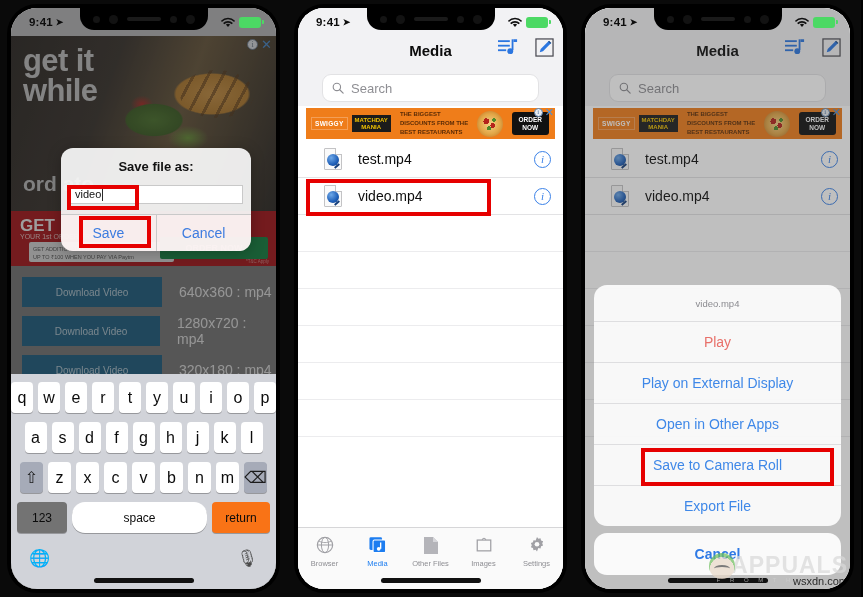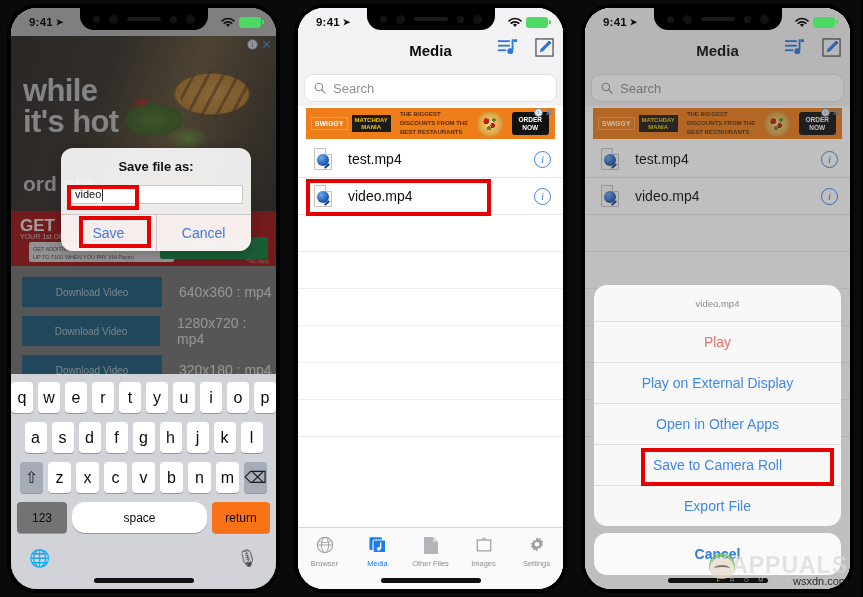--- a/index.html
+++ b/index.html
@@ -193,21 +193,21 @@
   .media-body { position: absolute; inset: 0; background: #fff; }
   .navbar {
     position: absolute; top: 0; left: 0; right: 0; height: 62px;
     background: #f2f2f4;
   }
   .nav-title {
     position: absolute; left: 0; right: 0; top: 34px;
     text-align: center; font-size: 15px; font-weight: bold; color: #0b0b0b;
   }
   .nav-icons { position: absolute; right: 9px; top: 30px; display: flex; gap: 17px; align-items: center; }
-  .search-wrap { position: absolute; top: 62px; left: 0; right: 0; height: 36px; background: #f2f2f4; padding: 4px 6px; }
+  .search-wrap { position: absolute; top: 62px; left: 0; right: 0; height: 36px; background: #f2f2f4; padding: 4px 24px; }
   .search-box {
     background: #fff; border-radius: 9px; height: 28px; display: flex; align-items: center;
     padding: 0 9px; gap: 7px; border: 0.5px solid #e2e2e4;
   }
   .search-box .ph { color: #8e8e93; font-size: 13px; }
   .ad-banner {
     position: absolute; top: 100px; left: 8px; right: 8px; height: 31px;
     background: #ef7d1a; overflow: hidden; display: flex; align-items: center;
   }
   .ad-banner .brand {
@@ -241,21 +241,21 @@
   .ad-banner .adx .i-c {
     width: 9px; height: 9px; border: 1px solid #5a7fa8; border-radius: 50%;
     color: #5a7fa8; font-size: 7px; line-height: 7px; text-align: center; background:#e9edf2;
     font-family:"Liberation Serif", serif;
   }
   .ad-banner .adx .x-c { color: #4a90d9; font-size: 11px; line-height: 9px; }
 
   .file-list { position: absolute; top: 133px; left: 0; right: 0; }
   .file-row {
     height: 37px; display: flex; align-items: center;
-    border-bottom: 0.5px solid #e3e3e5; padding-left: 16px;
+    border-bottom: 0.5px solid #e3e3e5; padding-left: 26px;
   }
   .file-icon {
     width: 18px; height: 22px; background: #fafafa; border: 1px solid #c3c3c5;
     position: relative; flex: 0 0 18px; border-radius: 1px;
   }
   .file-icon:before {
     content: ""; position: absolute; right: -1px; top: -1px; width: 6px; height: 6px;
     background: #fff; border-left: 1px solid #c3c3c5; border-bottom: 1px solid #c3c3c5;
   }
   .file-icon .q {
@@ -329,23 +329,22 @@
         <div class="p1-body">
           <div class="p1-statusarea"></div>
 
           <div class="ad-hero">
             <div class="food"></div>
             <div class="ad-info">
               <div class="i-c">i</div>
               <div class="x-c">✕</div>
             </div>
             <h1>
-              <br>
+              <span>get it</span><br>
               <span>while</span><br>
-              <span>it's hot</span>
             </h1>
           </div>
 
           <div class="ad-sub">ord                      ato</div>
 
           <div class="promo-band">
             <div class="get">GET</div>
             <div class="get2">YOUR 1st ORDER FREE</div>
             <div class="cashback">
               <div>GET ADDITIONAL 15% CASHBACK</div>

